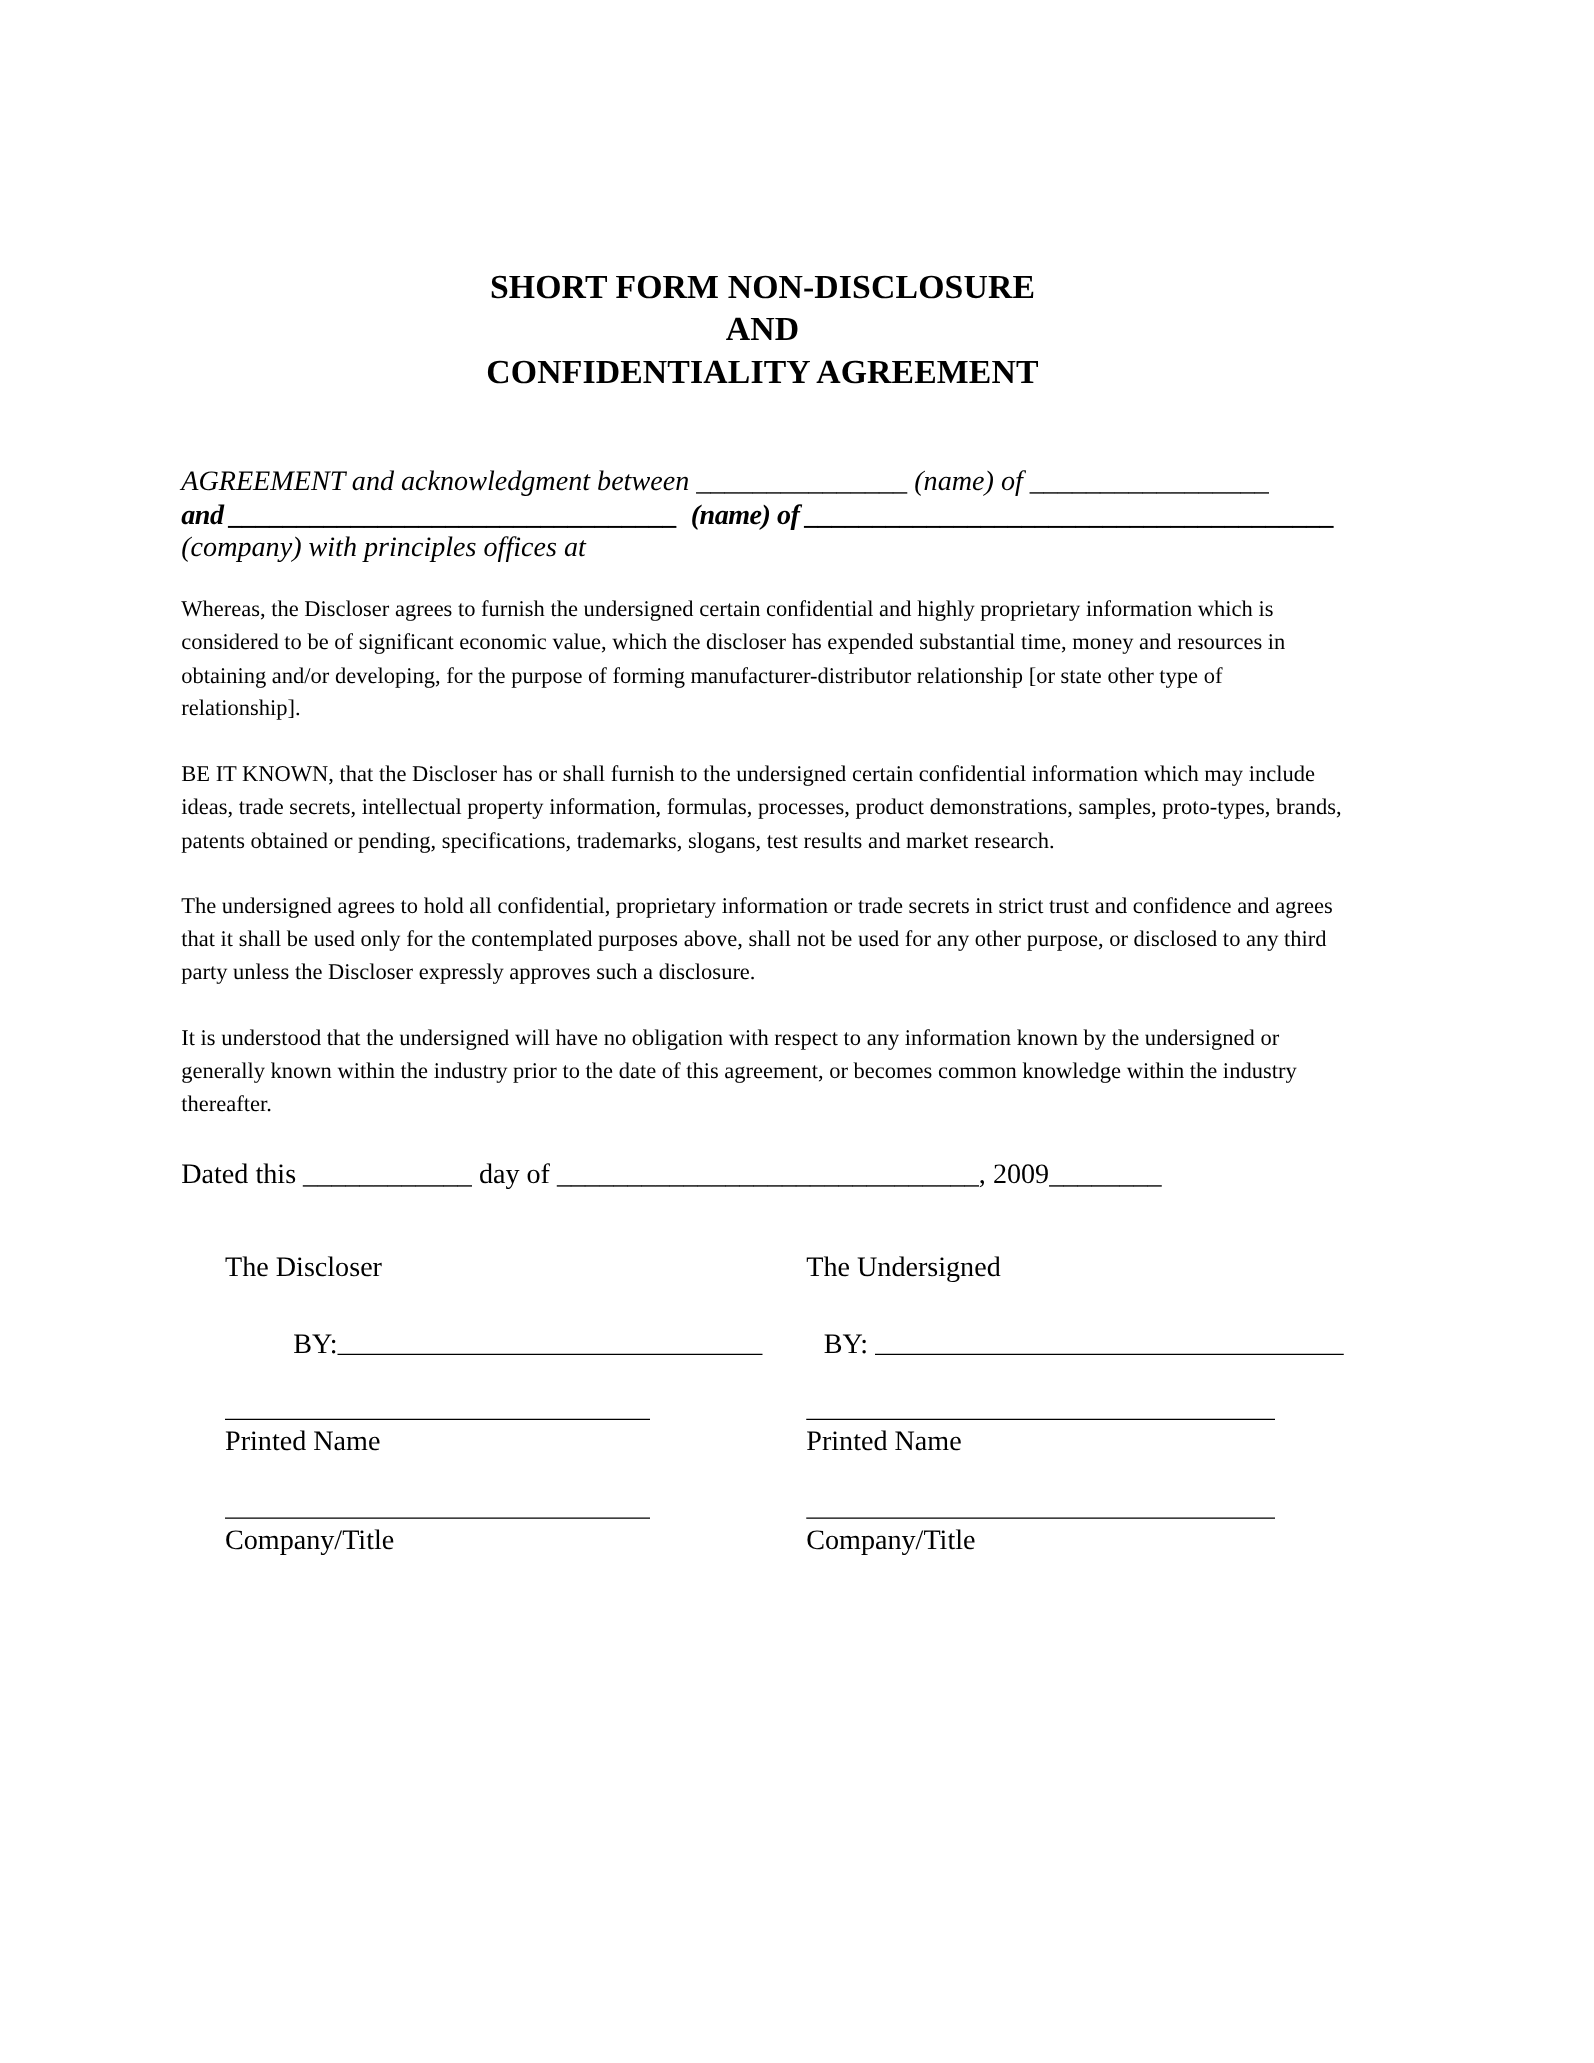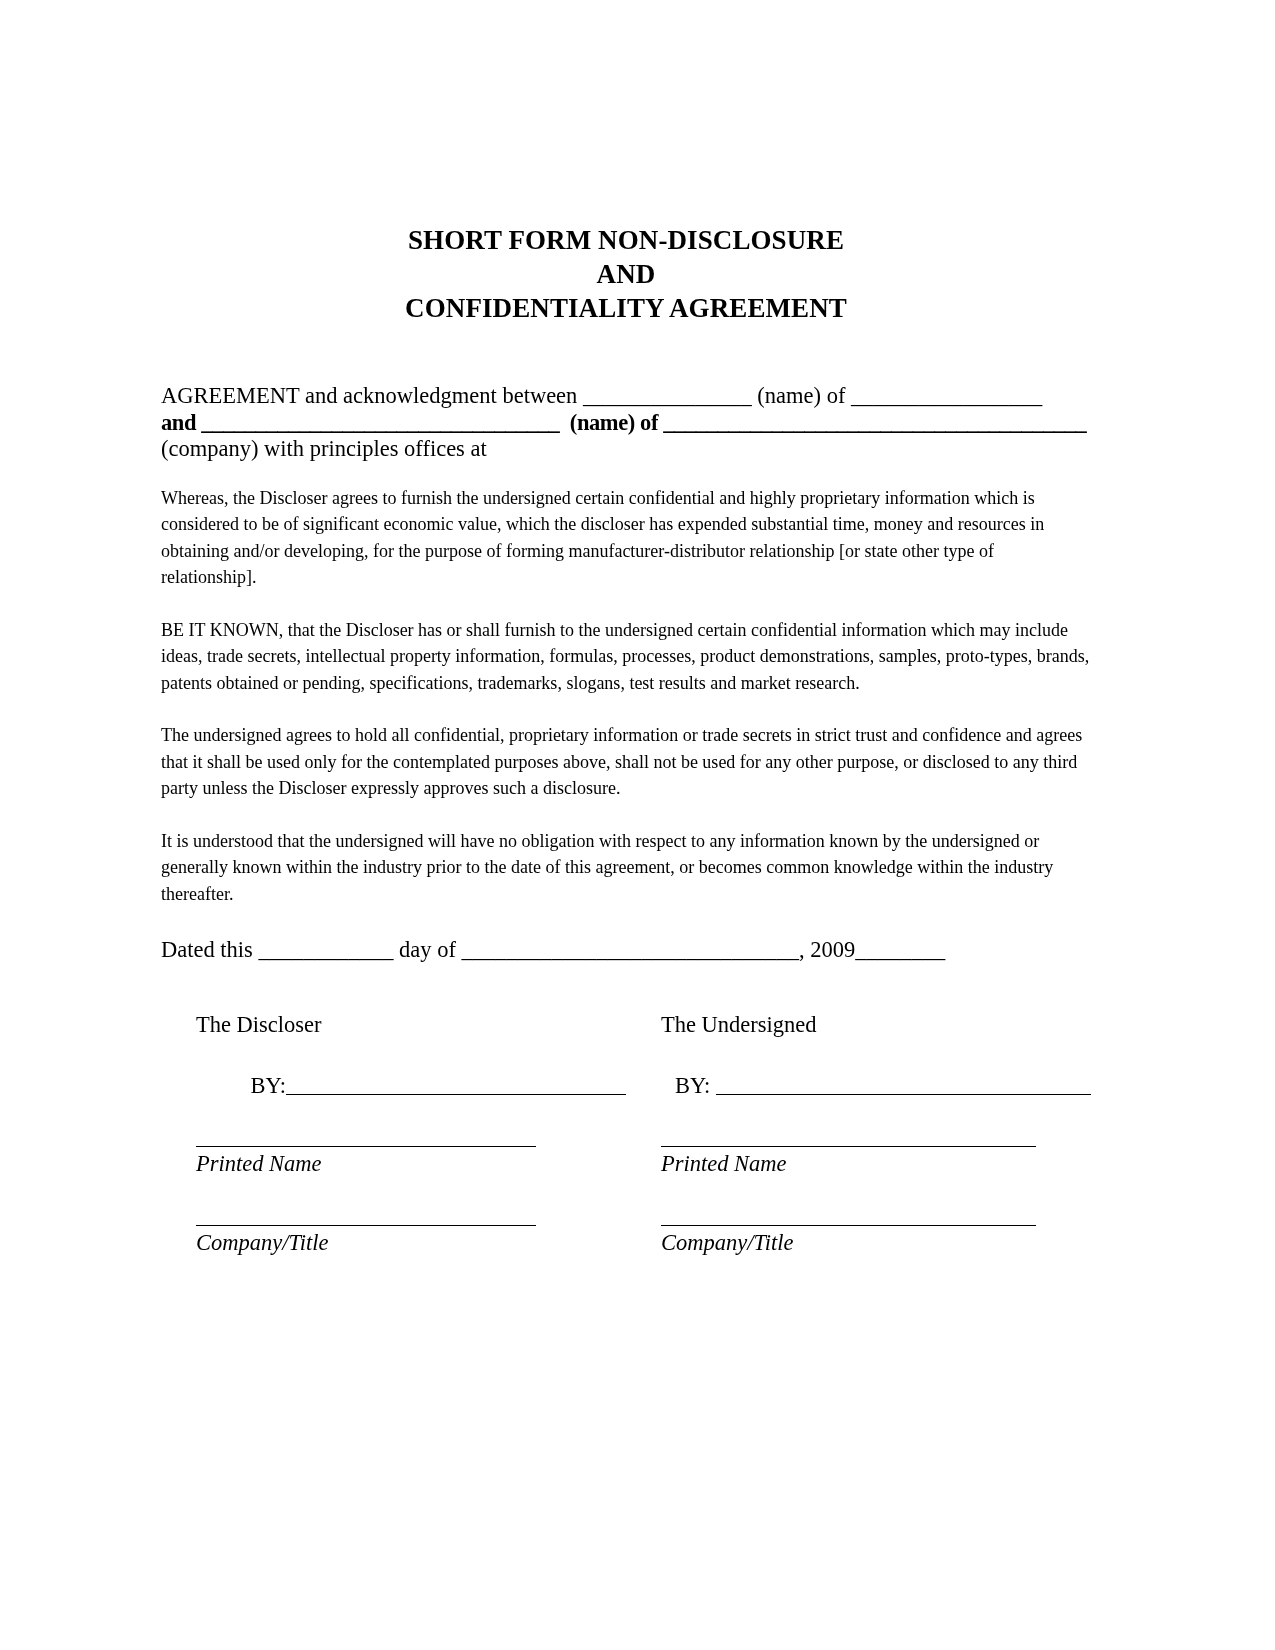--- a/index.html
+++ b/index.html
@@ -15,41 +15,41 @@
     position: relative;
     width: 1275px;
     height: 1650px;
     background: #ffffff;
     overflow: hidden;
     box-sizing: border-box;
   }
   .content {
     position: absolute;
     left: 145px;
-    top: 11px;
+    top: 0;
     width: 930px;
-    margin-left: 16px;
   }
 
   
   .doc-title {
     text-align: center;
     font-weight: bold;
     font-size: 27px;
     line-height: 34px;
     letter-spacing: 0.1px;
     margin-top: 212px;
   }
   .doc-title .tline { display: block; white-space: pre; }
 
   
   .preamble {
     margin-top: 58px;
     font-size: 22.5px;
     line-height: 26.5px;
+    font-style: italic;
   }
   .preamble .pline {
     display: block;
     white-space: pre;
   }
   .blank-heavy {
     font-weight: 600;
     letter-spacing: -0.4px;
   }
 
@@ -109,21 +109,20 @@
     border-bottom: 1.6px solid #000;
     height: 0;
     flex: 1 1 auto;
     margin-bottom: 3px;
   }
   .rule-left-by  { width: 340px; flex: none; }
   .rule-right-by { width: 375px; flex: none; }
 
   .named-rule {
     margin-top: 48px;
-    font-style: italic;
   }
   .named-rule .line {
     border-bottom: 1.6px solid #000;
     height: 0;
   }
   .named-rule .caption {
     font-size: 22.5px;
     line-height: 26px;
     margin-top: 4px;
   }

